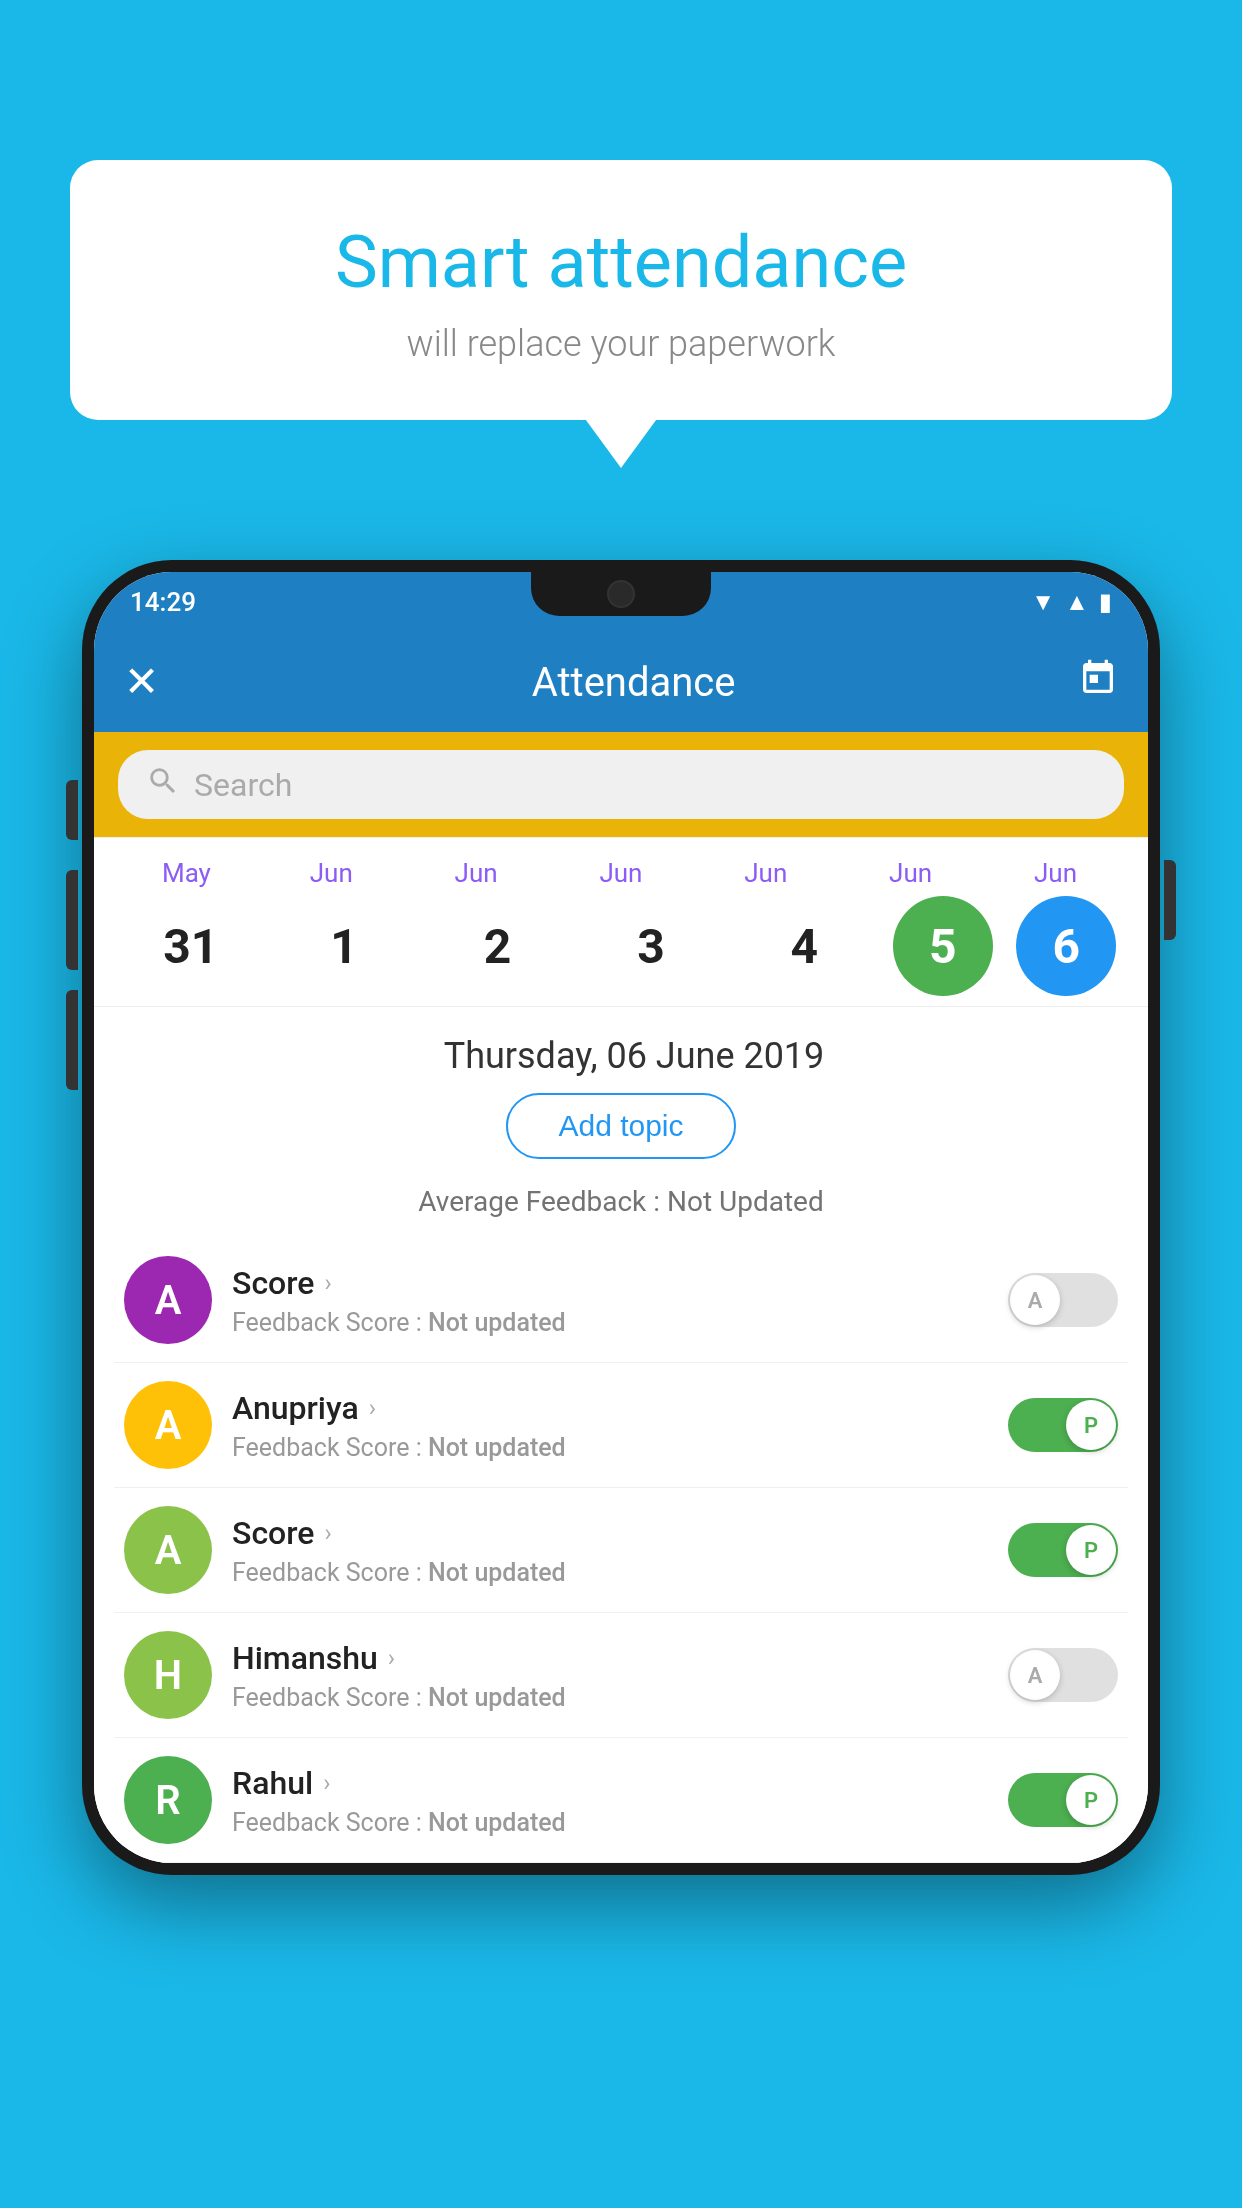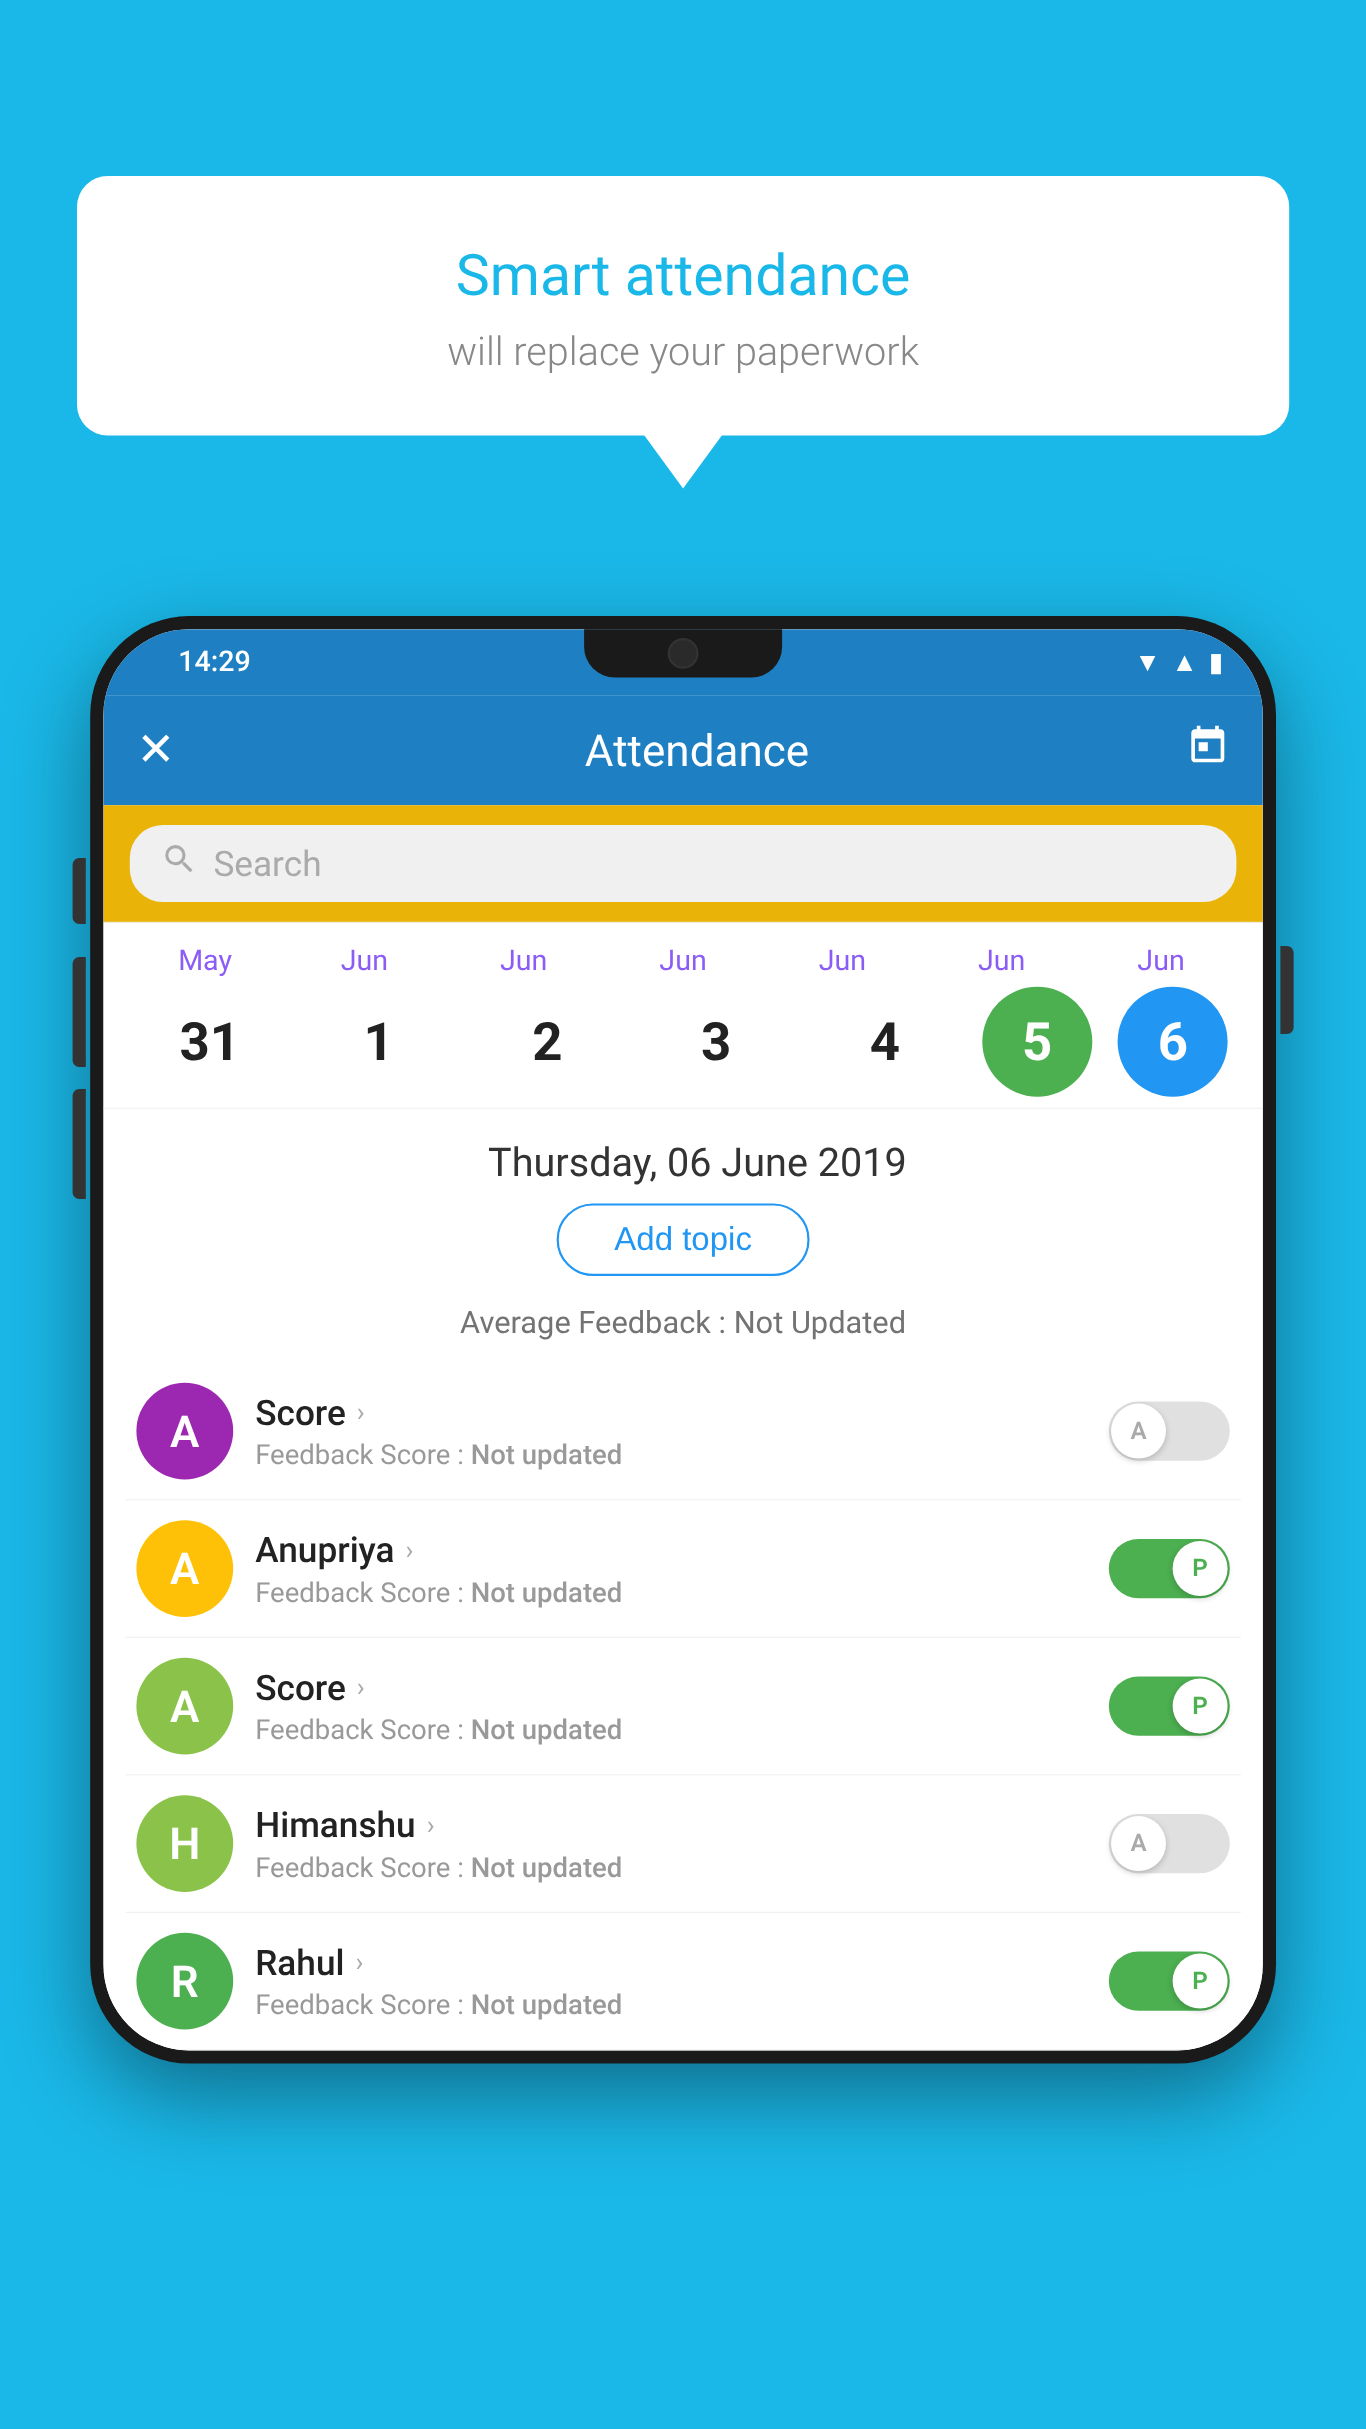--- a/index.html
+++ b/index.html
@@ -32,21 +32,21 @@
       bottom: -48px;
       left: 50%;
       transform: translateX(-50%);
       width: 0;
       height: 0;
       border-left: 38px solid transparent;
       border-right: 38px solid transparent;
       border-top: 52px solid white;
     }
     .bubble-title {
-      font-size: 52px;
+      font-size: 72px;
       color: #1ab8e8;
       font-weight: 400;
       margin-bottom: 18px;
     }
     .bubble-subtitle {
       font-size: 36px;
       color: #888;
       font-weight: 300;
     }
 
@@ -98,21 +98,20 @@
       height: 60px;
       display: flex;
       align-items: center;
       justify-content: space-between;
       padding: 0 36px;
     }
     .status-time {
       color: white;
       font-size: 26px;
       font-weight: 500;
-      margin-left: 32px;
     }
     .status-icons {
       display: flex;
       align-items: center;
       gap: 10px;
     }
     .wifi-icon, .signal-icon, .battery-icon {
       color: white;
       font-size: 24px;
     }

